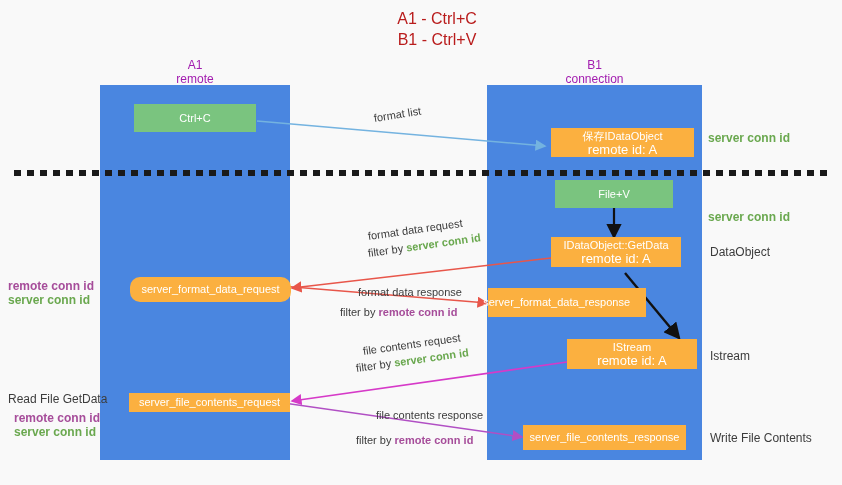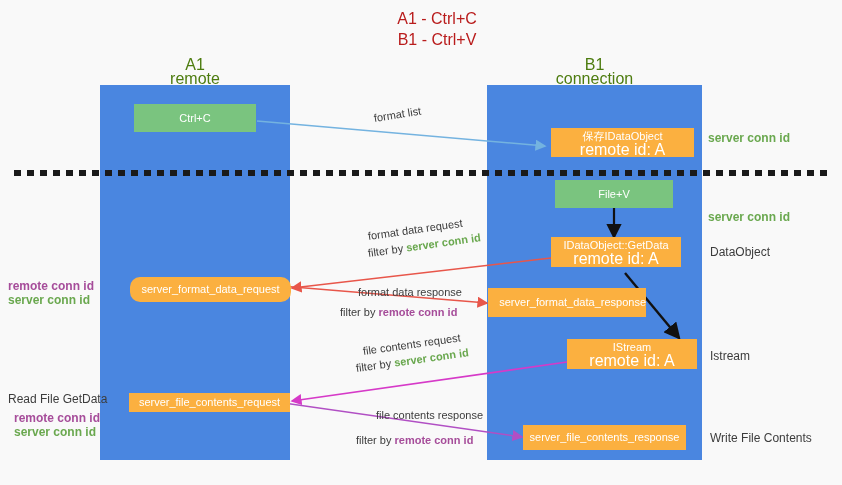--- a/index.html
+++ b/index.html
@@ -29,23 +29,23 @@
     text-align: center;
     font-size: 16px;
     line-height: 21px;
     color: #b91c1c;
   }
 
   
   .col-header {
     position: absolute;
     text-align: center;
-    font-size: 16px;
+    font-size: 12px;
     line-height: 14px;
-    color: #4d7c0f;
+    color: #a21caf;
   }
   #col-header-a1 { left: 100px; top: 58px; width: 190px; }
   #col-header-b1 { left: 487px; top: 58px; width: 215px; }
 
   
   .lane {
     position: absolute;
     background: #4a86e0;
     top: 85px;
     height: 375px;
@@ -69,26 +69,26 @@
     position: absolute;
     box-sizing: border-box;
     display: flex;
     flex-direction: column;
     align-items: center;
     justify-content: center;
     color: #ffffff;
     font-size: 11px;
     line-height: 13px;
     text-align: center;
-    padding: 2px 0;
+    padding: 2px 16px;
   }
   .node.green { background: #7ac47f; }
   .node.orange { background: #fbb košik; }
   .node.orange { background: #fbb040; }
-  .node-line2 { font-size: 16px; line-height: 13px; }
+  .node-line2 { font-size: 13px; line-height: 13px; }
 
   
   .side-label {
     position: absolute;
     font-size: 12px;
     line-height: 15px;
     color: #3c3c3c;
     white-space: nowrap;
   }
   .conn-green { color: #6aa84f; font-weight: bold; }

